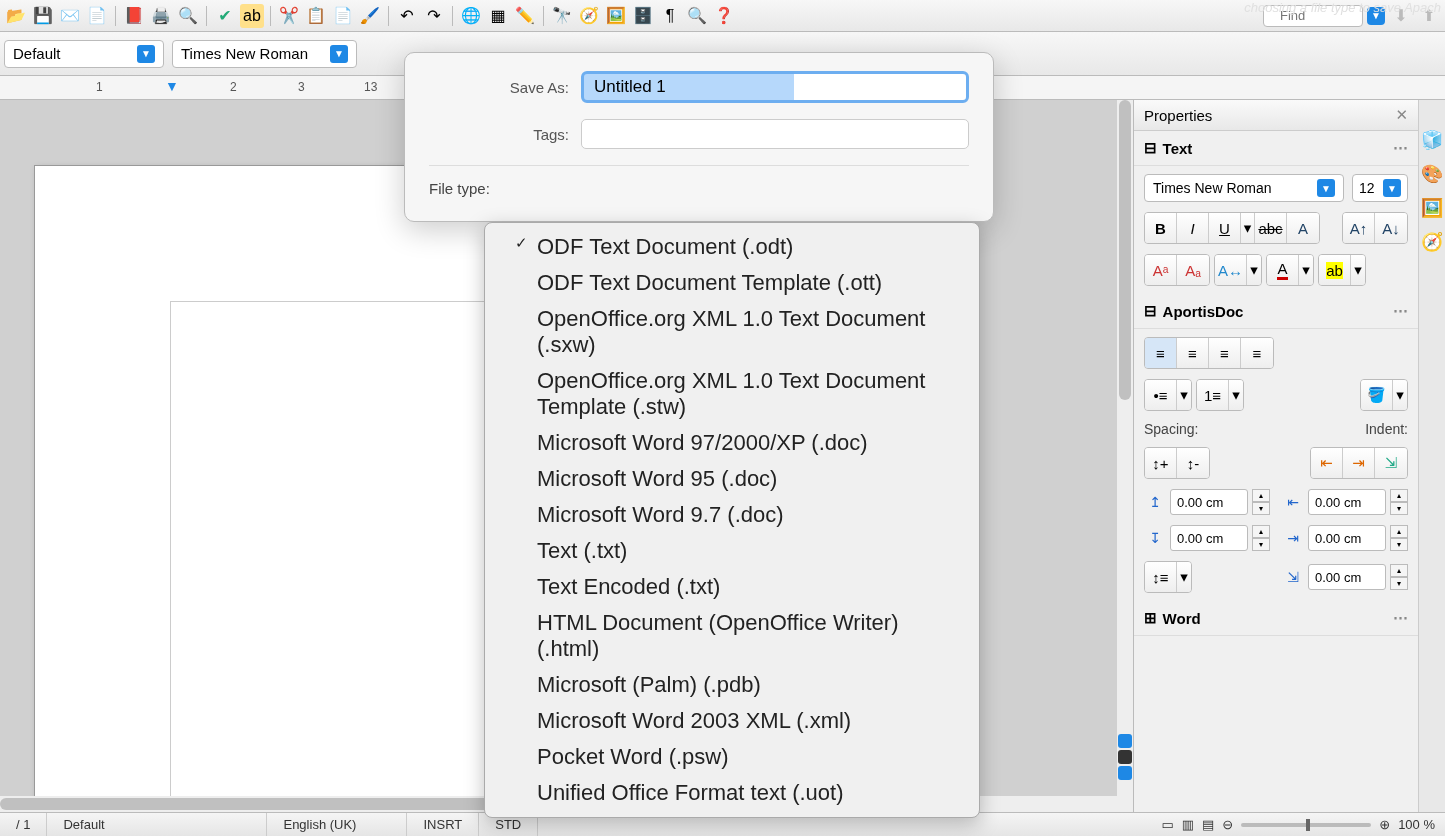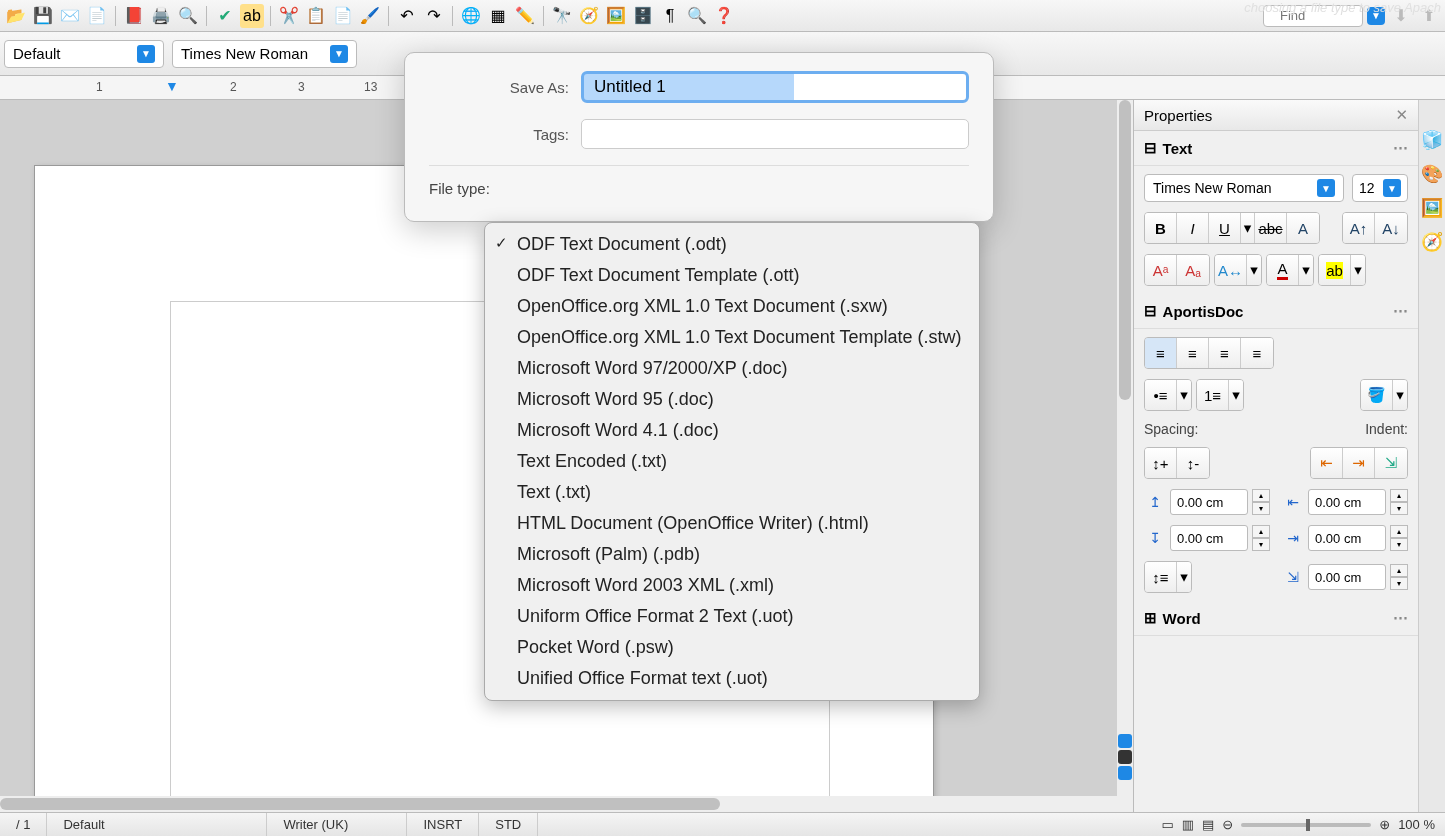--- a/index.html
+++ b/index.html
@@ -210,24 +210,25 @@
   width:496px;
   background:#f0f0f0;
   border:1px solid #aaa;
   border-radius:8px;
   box-shadow:0 6px 20px rgba(0,0,0,0.25);
   padding:6px 0;
   z-index:100;
 }
 .dd-item{
   padding:5px 16px 5px 32px;
-  font-size:18px;
+  font-size:22px;
   color:#222;
   position:relative;
   cursor:pointer;
+  margin-left:20px;
 }
 .dd-item.checked::before{
   content:"✓";
   position:absolute;left:10px;top:5px;
   font-size:15px;
 }
 
 .overlay-text {
   position:absolute; right:0; top:100px;
   color:#e0e0e0; font-size:13px; font-style:italic;
@@ -479,21 +480,21 @@
       <div class="tab-icon">🎨</div>
       <div class="tab-icon">🖼️</div>
       <div class="tab-icon">🧭</div>
     </div>
   </div>
 </div>
 
 <div class="statusbar">
   <div class="cell">/ 1</div>
   <div class="cell" style="min-width:220px">Default</div>
-  <div class="cell" style="min-width:140px">Writer (UK)</div>
+  <div class="cell" style="min-width:140px">English (UK)</div>
   <div class="cell">INSRT</div>
   <div class="cell">STD</div>
   <div class="zoom-area">
     <span>▭</span>
     <span>▥</span>
     <span>▤</span>
     <span>⊖</span>
     <div class="zoom-track">
         <div class="zoom-thumb"></div>
       </div>
@@ -517,22 +518,21 @@
   </div>
 </div>
 
 <div class="dropdown-list" id="dd-list">
     <div class="dd-item checked">ODF Text Document (.odt)</div>
     <div class="dd-item">ODF Text Document Template (.ott)</div>
     <div class="dd-item">OpenOffice.org XML 1.0 Text Document (.sxw)</div>
     <div class="dd-item">OpenOffice.org XML 1.0 Text Document Template (.stw)</div>
     <div class="dd-item">Microsoft Word 97/2000/XP (.doc)</div>
     <div class="dd-item">Microsoft Word 95 (.doc)</div>
-    <div class="dd-item">Microsoft Word 4.1 (.doc)</div>
+    <div class="dd-item">Microsoft Word 9.7 (.doc)</div>
+    <div class="dd-item">Text (.txt)</div>
     <div class="dd-item">Text Encoded (.txt)</div>
-    <div class="dd-item">Text (.txt)</div>
     <div class="dd-item">HTML Document (OpenOffice Writer) (.html)</div>
     <div class="dd-item">Microsoft (Palm) (.pdb)</div>
     <div class="dd-item">Microsoft Word 2003 XML (.xml)</div>
-    <div class="dd-item">Uniform Office Format 2 Text (.uot)</div>
     <div class="dd-item">Pocket Word (.psw)</div>
     <div class="dd-item">Unified Office Format text (.uot)</div>
   </div>
 
 </body></html>

